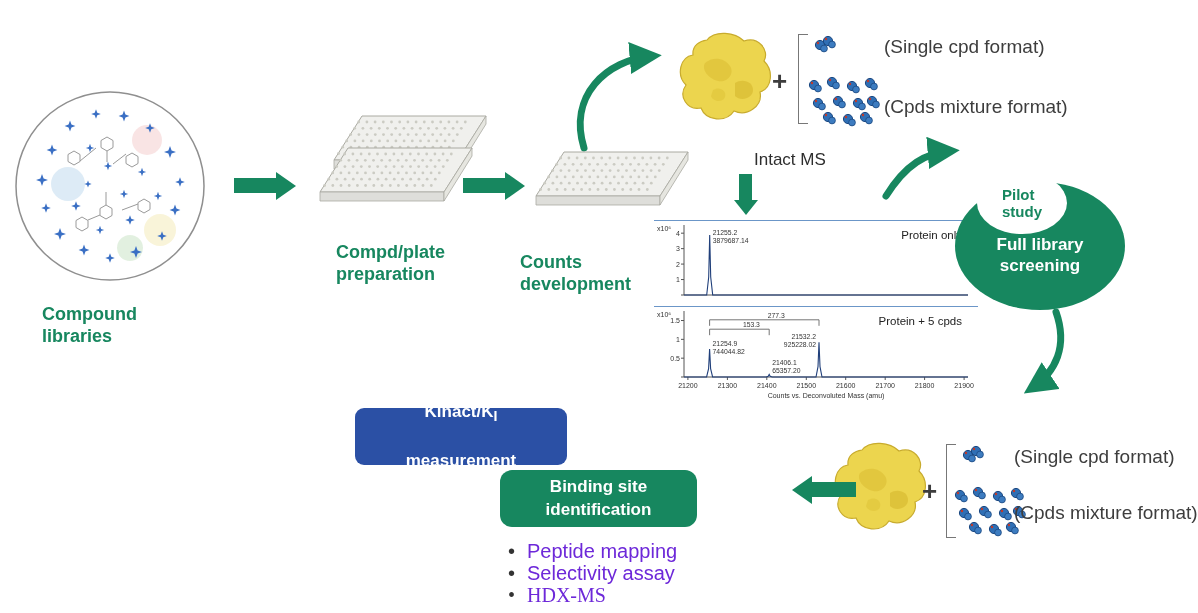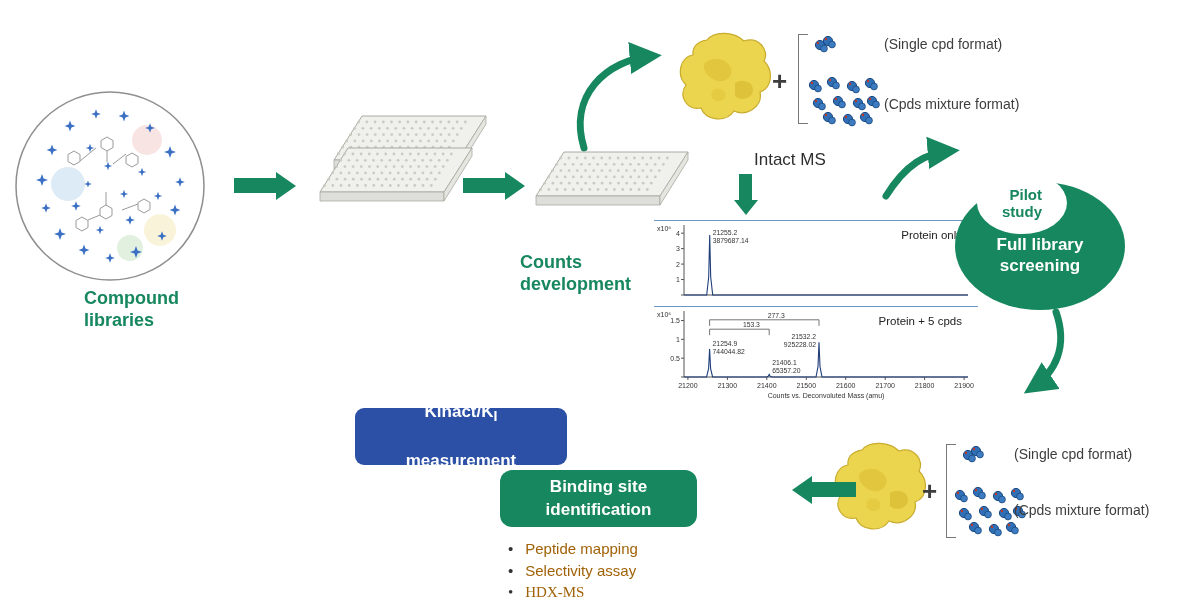--- a/index.html
+++ b/index.html
@@ -7,21 +7,21 @@
     --blue-box:#2b50a5;
     --txt:#3d3d3d;
     --frame-blue:#6b96c8;
   }
   html,body{margin:0;padding:0;background:#fff;}
   .canvas{position:relative;width:1198px;height:613px;background:#ffffff;
           font-family:"Liberation Sans",sans-serif;overflow:hidden;}
   .abs{position:absolute;}
   .stage{position:absolute;color:var(--green);font-weight:bold;font-size:18px;
          line-height:1.22;white-space:pre-line;}
-  .fmt{position:absolute;font-size:14px;color:var(--txt);white-space:nowrap;}
+  .fmt{position:absolute;font-size:19px;color:var(--txt);white-space:nowrap;}
   .plus{position:absolute;font-size:26px;font-weight:bold;color:var(--txt);}
   .bracket{position:absolute;width:9px;border-top:1.6px solid #777;
            border-bottom:1.6px solid #777;border-left:1.6px solid #777;}
   .intact{position:absolute;font-size:17px;color:#2e2e2e;font-weight:500;}
   
   .harrow{position:absolute;height:15px;background:var(--green);}
   .harrow.right::after{content:"";position:absolute;left:100%;top:50%;transform:translateY(-50%);
       border-left:20px solid var(--green);border-top:14px solid transparent;border-bottom:14px solid transparent;}
   .harrow.left::before{content:"";position:absolute;right:100%;top:50%;transform:translateY(-50%);
       border-right:20px solid var(--green);border-top:14px solid transparent;border-bottom:14px solid transparent;}
@@ -31,30 +31,30 @@
   
   .box{position:absolute;display:flex;flex-direction:column;align-items:center;justify-content:center;
        color:#fff;font-weight:bold;font-size:17px;line-height:1.3;text-align:center;white-space:pre-line;gap:24px;}
   .box.green{background:var(--green);border-radius:12px;}
   .box.blue{background:var(--blue-box);border-radius:9px;}
   .oval-group{position:absolute;width:172px;height:140px;}
   .big-oval{position:absolute;left:0;top:10;width:170px;height:128px;background:var(--green);
             border-radius:50%;top:10px;}
   .pilot-oval{position:absolute;left:22px;top:0;width:90px;height:62px;background:#fff;border-radius:50%;
               display:flex;align-items:center;justify-content:center;color:var(--green);
-              font-weight:600;font-size:15px;line-height:1.15;text-align:right;white-space:pre-line;}
+              font-weight:600;font-size:15px;line-height:1.15;text-align:left;white-space:pre-line;}
   .full-lib-text{position:absolute;left:0;top:62px;width:170px;text-align:center;color:#fff;
                  font-weight:bold;font-size:17px;line-height:1.25;white-space:pre-line;}
   
   .spec-box{position:absolute;border-top:1.5px solid var(--frame-blue);background:#fff;}
   svg text.tk{font-size:7px;fill:#333;}
   svg text.pk{font-size:6.8px;fill:#333;}
   svg text.ttl{font-size:11.5px;fill:#222;font-weight:500;}
   
-  .bullet-row{position:absolute;font-size:15px;color:#a16207;white-space:nowrap;}
+  .bullet-row{position:absolute;font-size:20px;color:#6d28d9;white-space:nowrap;}
   .bullet-row::before{content:"\2022";margin-right:12px;color:#333;}
 </style>
 </head>
 <body>
 
 <div class="canvas">
 
   <svg class="abs" style="left:0;top:0;pointer-events:none;" width="1198" height="613">
     <defs>
       <marker id="ah" markerWidth="4.6" markerHeight="4.6" refX="3.2" refY="2.3" orient="auto" markerUnits="strokeWidth">
@@ -105,21 +105,21 @@
       <use href="#st4" transform="translate(64,118) scale(0.8)"></use>
       <use href="#st4" transform="translate(88,142) scale(0.7)"></use>
       <use href="#st4" transform="translate(118,132) scale(0.8)"></use>
       <use href="#st4" transform="translate(146,108) scale(0.7)"></use>
       <use href="#st4" transform="translate(130,84) scale(0.7)"></use>
       <use href="#st4" transform="translate(96,78) scale(0.7)"></use>
       <use href="#st4" transform="translate(76,96) scale(0.6)"></use>
       <use href="#st4" transform="translate(112,106) scale(0.7)"></use>
     </g>
   </svg>
-  <div class="stage" style="left:42px;top:288px;margin-left:42px;">Compound
+  <div class="stage" style="left:42px;top:304px;">Compound
 libraries</div>
 
   <div class="harrow right" style="left:234px;top:178px;width:42px;"></div>
 
   <div class="abs" style="left:318px;top:112px;width:180px;height:100px;">
     <svg class="plate abs" style="left:14px;top:0;" width="160" height="62" viewBox="0 0 160 62">
       <polygon points="30,4 154,4 126,48 2,48" fill="#f0f0ed" stroke="#aaaaa2" stroke-width="1"></polygon>
       <polygon points="2,48 126,48 126,57 2,57" fill="#dededa" stroke="#aaaaa2" stroke-width="0.8"></polygon>
       <polygon points="126,48 154,4 154,12 126,57" fill="#e6e6e0" stroke="#aaaaa2" stroke-width="0.8"></polygon>
       <g class="wells">
@@ -294,20 +294,22 @@
           <circle cx="64.0" cy="41.5" r="1.4" fill="#cbcbc3"></circle>
           <circle cx="72.3" cy="41.5" r="1.4" fill="#cbcbc3"></circle>
           <circle cx="80.4" cy="41.5" r="1.4" fill="#cbcbc3"></circle>
           <circle cx="88.7" cy="41.5" r="1.4" fill="#cbcbc3"></circle>
           <circle cx="96.8" cy="41.5" r="1.4" fill="#cbcbc3"></circle>
           <circle cx="105.0" cy="41.5" r="1.4" fill="#cbcbc3"></circle>
           <circle cx="113.3" cy="41.5" r="1.4" fill="#cbcbc3"></circle>
         </g>
     </svg>
   </div>
+  <div class="stage" style="left:336px;top:242px;">Compd/plate
+preparation</div>
 
   <div class="harrow right" style="left:463px;top:178px;width:42px;"></div>
 
   <svg class="plate abs" style="left:534px;top:148px;" width="160" height="62" viewBox="0 0 160 62">
     <polygon points="30,4 154,4 126,48 2,48" fill="#f0f0ed" stroke="#aaaaa2" stroke-width="1"></polygon>
     <polygon points="2,48 126,48 126,57 2,57" fill="#dededa" stroke="#aaaaa2" stroke-width="0.8"></polygon>
     <polygon points="126,48 154,4 154,12 126,57" fill="#e6e6e0" stroke="#aaaaa2" stroke-width="0.8"></polygon>
     <g class="wells">
         <circle cx="26.7" cy="10.0" r="1.4" fill="#cbcbc3"></circle>
         <circle cx="34.9" cy="10.0" r="1.4" fill="#cbcbc3"></circle>

